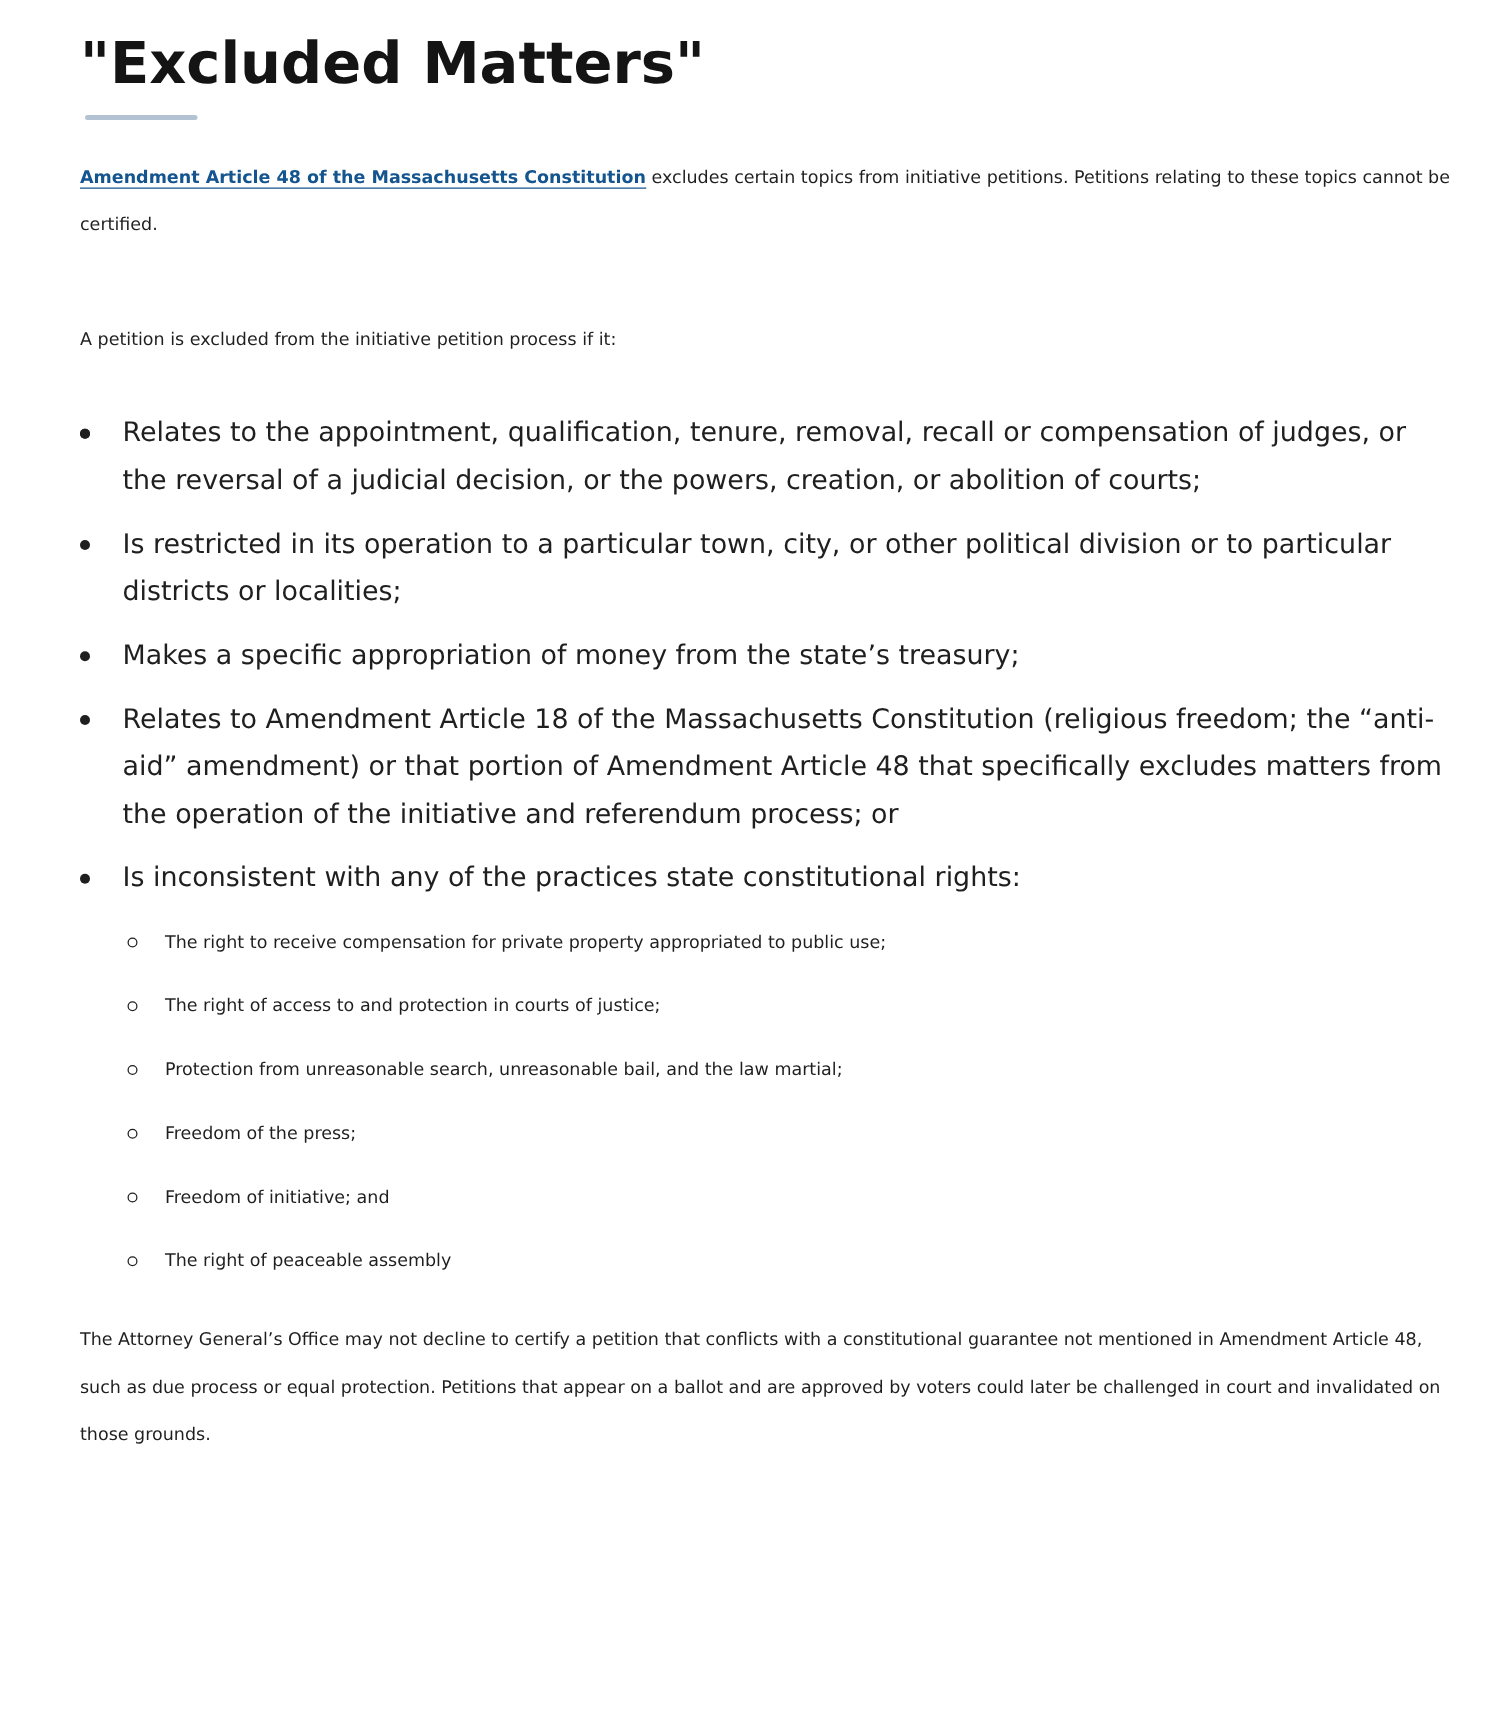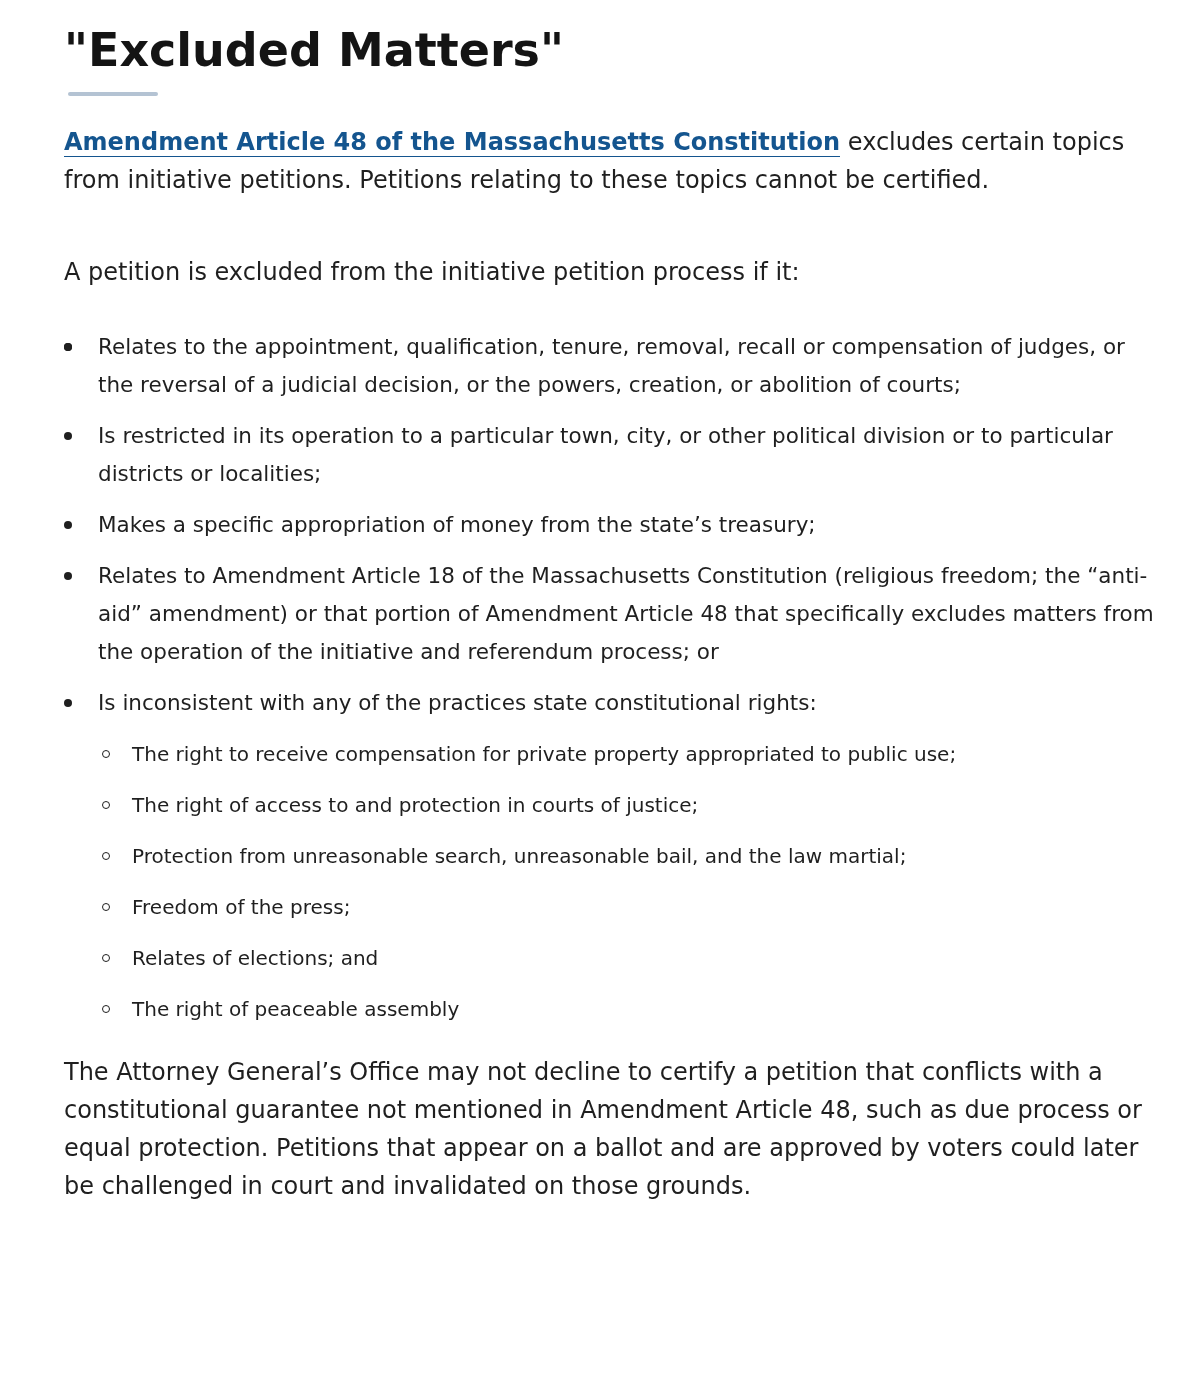--- a/index.html
+++ b/index.html
@@ -29,21 +29,21 @@
     }
     .divider {
       width: 90px;
       height: 4px;
       background: #b4c3d3;
       border-radius: 2px;
       margin: 14px 0 0 4px;
     }
     p {
       margin: 0;
-      font-size: 24px;
+      font-size: 14px;
       line-height: 38px;
     }
     .intro {
       margin-top: 27px;
     }
     .lead {
       margin-top: 54px;
     }
     a.doc-link {
       color: #14558f;
@@ -73,21 +73,21 @@
       background: #1f1f1f;
     }
     ul.sub-list {
       list-style: none;
       margin: 13px 0 0 0;
       padding: 0;
     }
     ul.sub-list > li {
       position: relative;
       padding-left: 34px;
-      font-size: 20px;
+      font-size: 14px;
       line-height: 38px;
       margin-bottom: 13px;
     }
     ul.sub-list > li > .circle {
       position: absolute;
       left: 4px;
       top: 15px;
       width: 6px;
       height: 6px;
       border-radius: 50%;
@@ -144,21 +144,21 @@
         <li>
           <span class="circle"></span>
           <span>Protection from unreasonable search, unreasonable bail, and the law martial;</span>
         </li>
         <li>
           <span class="circle"></span>
           <span>Freedom of the press;</span>
         </li>
         <li>
           <span class="circle"></span>
-          <span>Relates of elections; and</span>
+          <span>Freedom of initiative; and</span>
         </li>
         <li>
           <span class="circle"></span>
           <span>The right of peaceable assembly</span>
         </li>
       </ul>
     </li>
   </ul>
 
   <p class="closing">The Attorney General’s Office may not decline to certify a petition that conflicts with a constitutional guarantee not mentioned in Amendment Article 48, such as due process or equal protection. Petitions that appear on a ballot and are approved by voters could later be challenged in court and invalidated on those grounds.</p>

